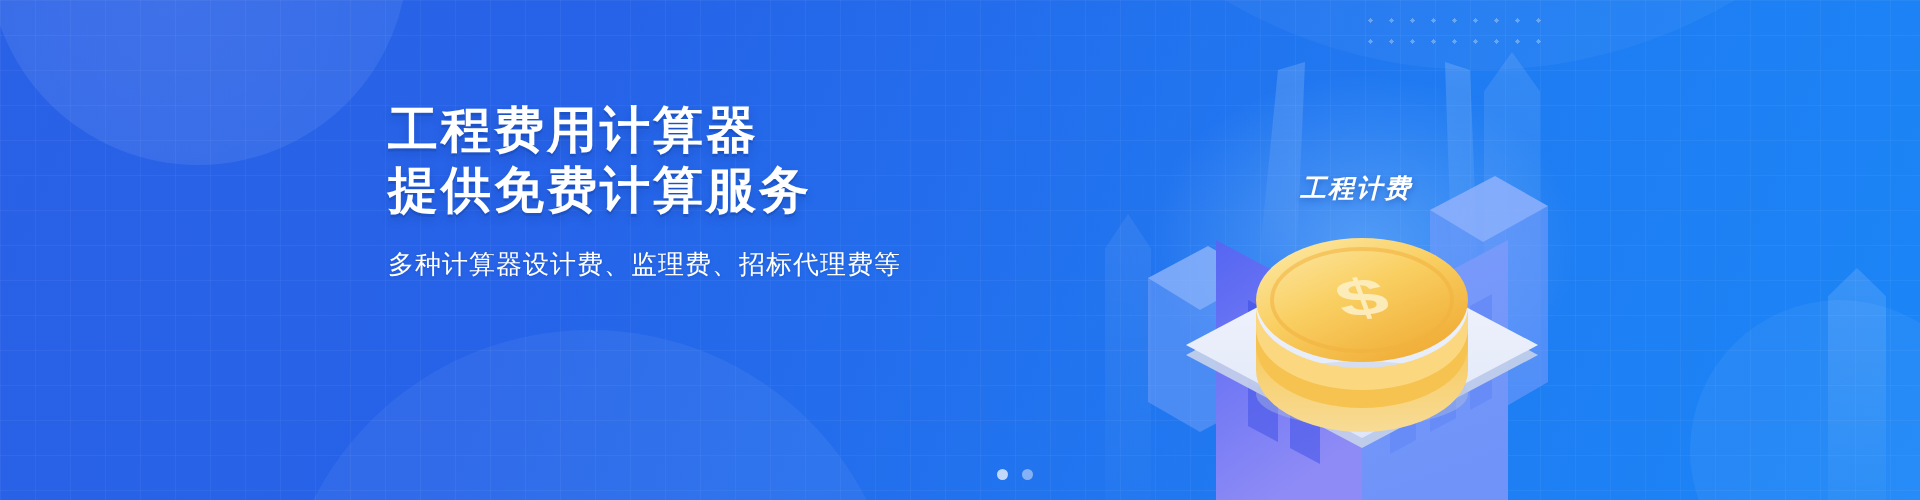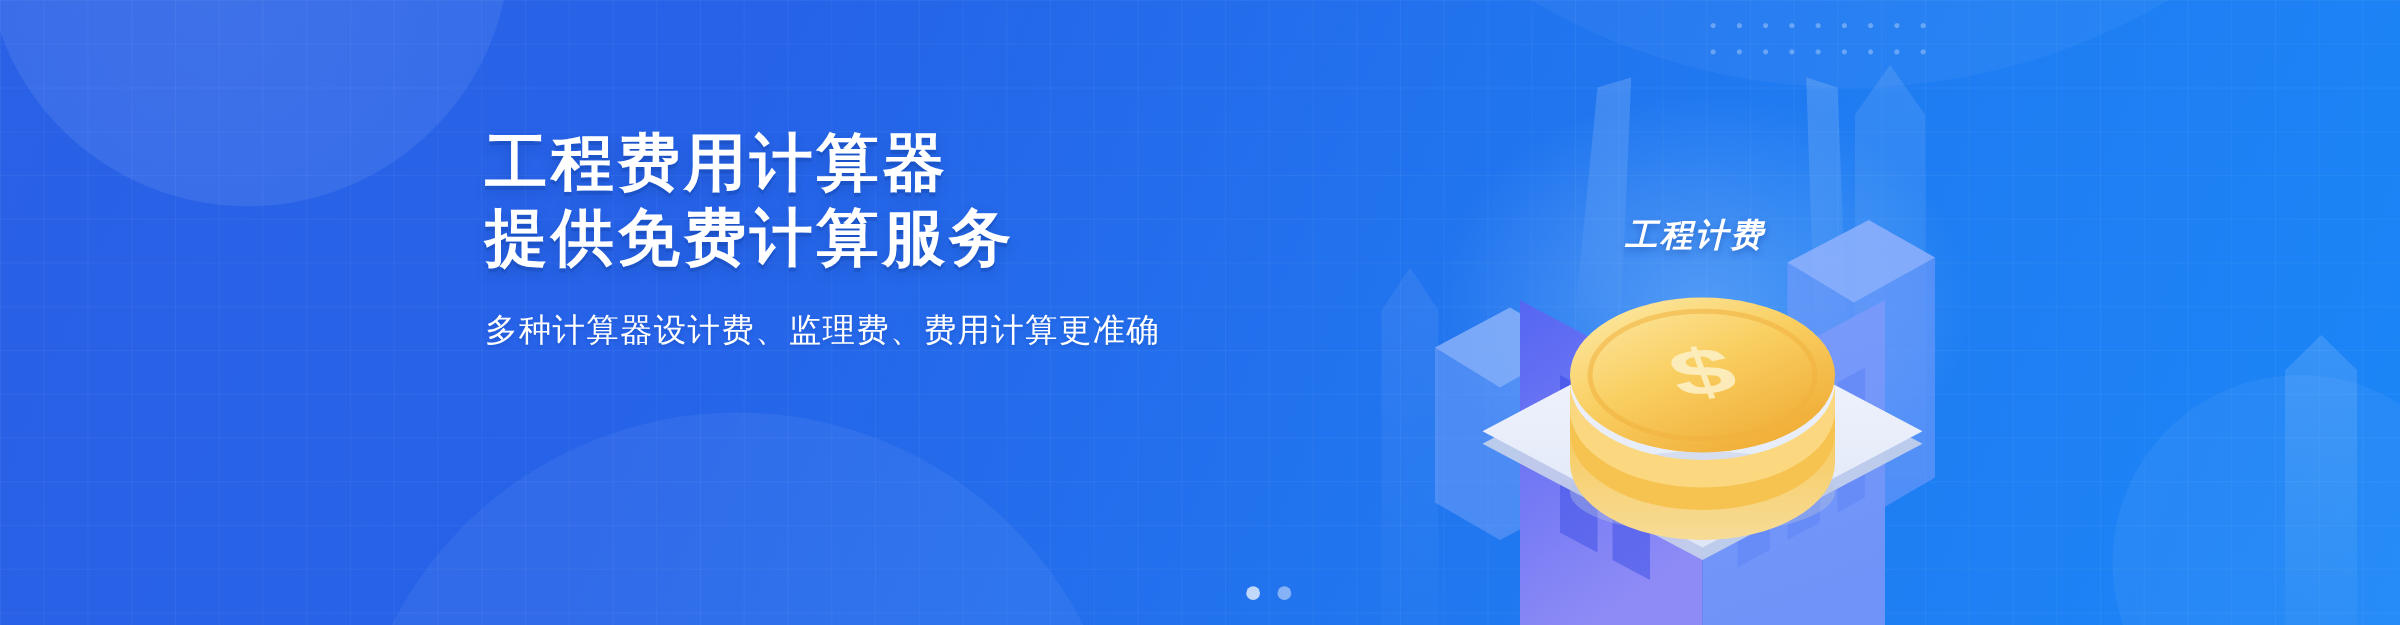--- a/index.html
+++ b/index.html
@@ -179,21 +179,21 @@
   <div class="faint-bar bar-c"></div>
   <div class="faint-bar bar-a"></div>
   <div class="faint-bar bar-b"></div>
 
   <div class="copy">
     <div class="headline">
       <span class="ln">工程费用计算器</span>
       <span class="ln">提供免费计算服务</span>
     </div>
     <div class="subcopy">
-      <span class="ln">多种计算器设计费、监理费、费用计算更准确</span>
+      <span class="ln">多种计算器设计费、监理费、招标代理费等</span>
     </div>
   </div>
 
   <div class="art">
     <svg width="520" height="500" viewBox="0 0 520 500">
       <defs>
         <linearGradient id="bldgTop" x1="0" y1="0" x2="0" y2="1">
           <stop offset="0%" stop-color="#f4f6fd"></stop>
           <stop offset="100%" stop-color="#dfe6f8"></stop>
         </linearGradient>

